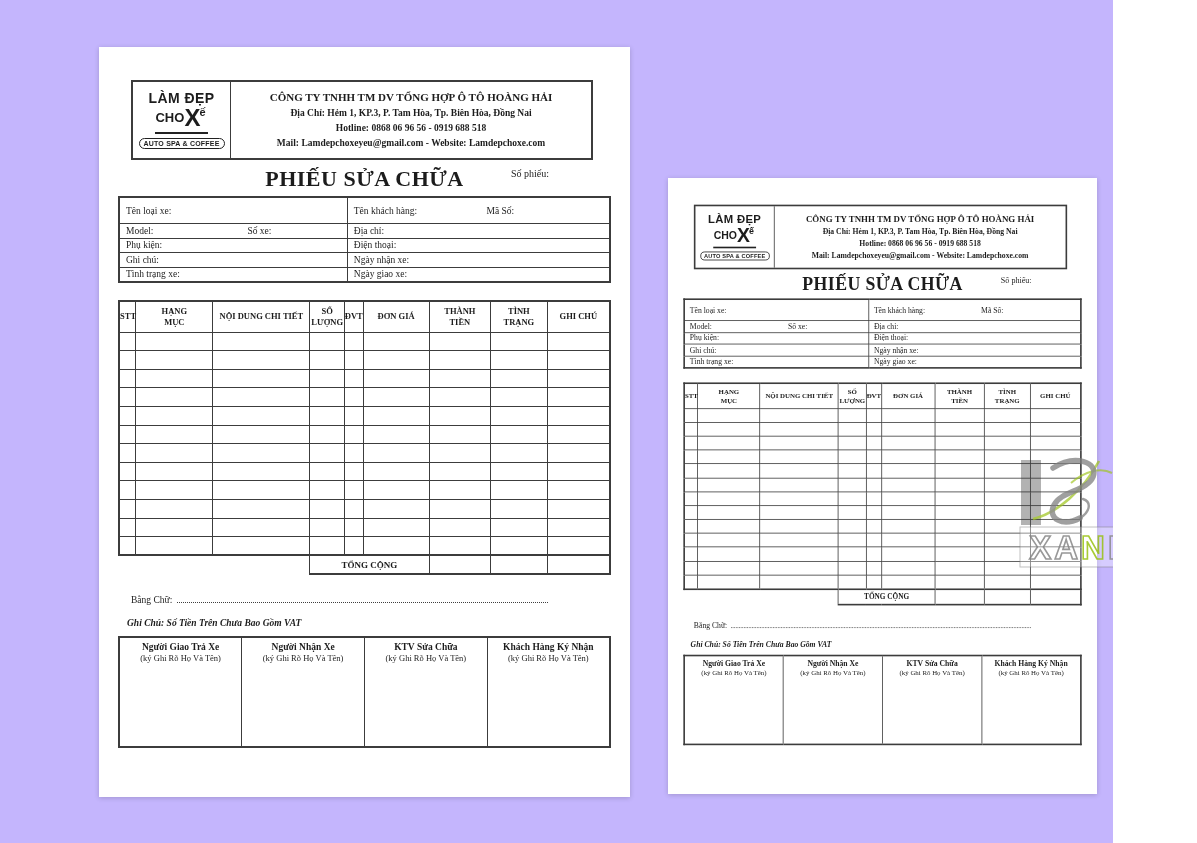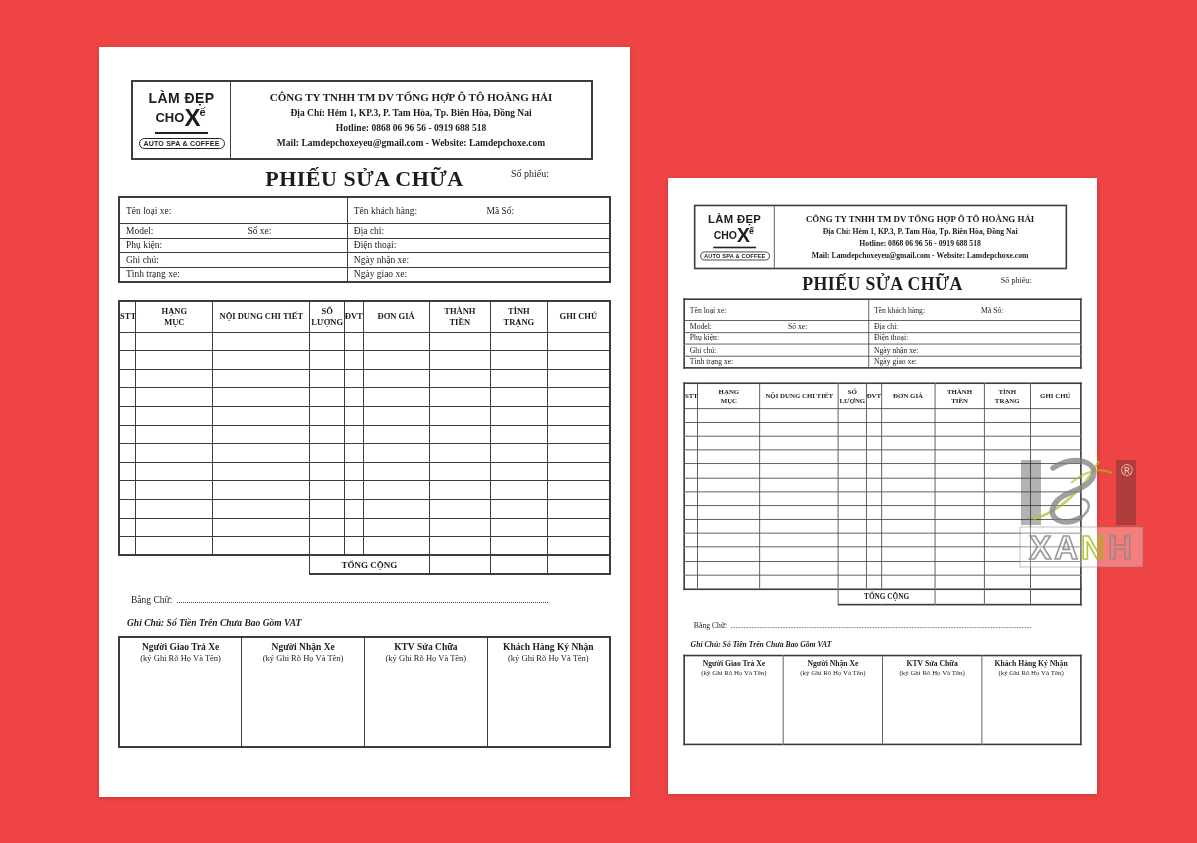--- a/index.html
+++ b/index.html
@@ -1,16 +1,16 @@
 <!DOCTYPE html>
 <html><head>
 <meta charset="utf-8">
 <style>
   html,body{margin:0;padding:0;}
-  .canvas{position:relative;width:1197px;height:843px;background:#ef4444;overflow:hidden;
+  .canvas{position:relative;width:1113px;height:843px;background:#c4b5fd;overflow:hidden;
           font-family:"Liberation Serif","DejaVu Serif",serif;color:#1c1c1c;}
   .page{position:absolute;background:#ffffff;box-shadow:0 1px 5px rgba(0,0,0,.18);}
   .page-left{left:99px;top:47px;width:531px;height:750px;}
   .page-right{left:668px;top:178px;width:429px;height:616px;}
   .form{width:531px;box-sizing:border-box;padding:33px 19px 0 19px;}
   .page-right .form{transform:scale(0.808);transform-origin:0 0;}
 
   
   .header-box{margin-left:13px;width:462px;height:80px;border:2px solid #3c3c3c;
               display:flex;box-sizing:border-box;}

